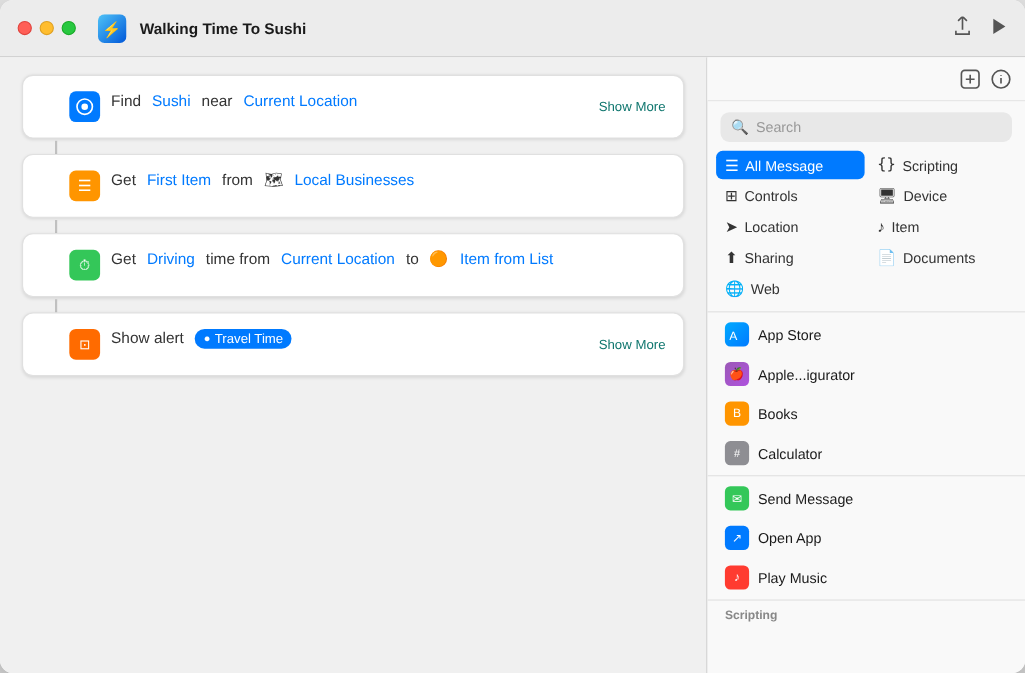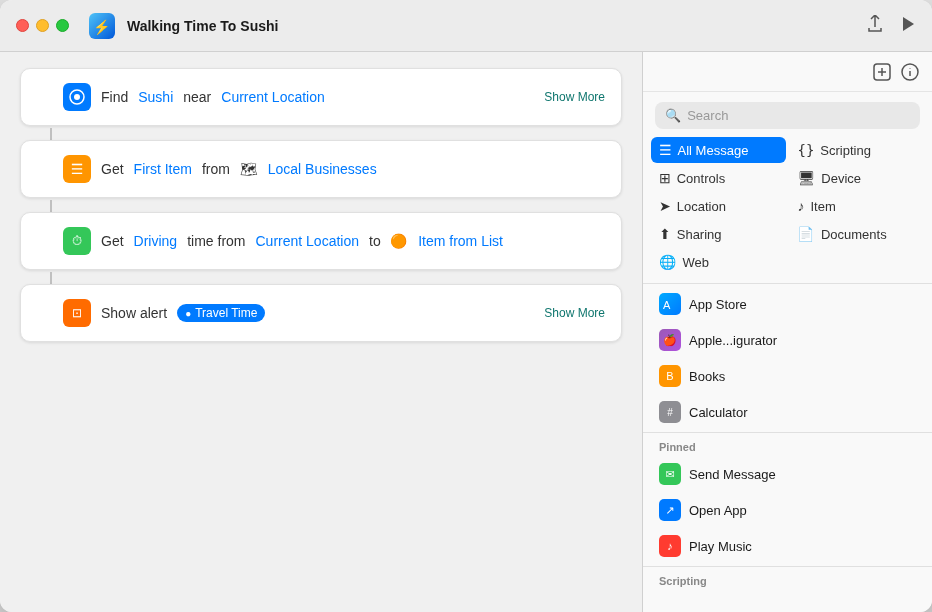--- a/index.html
+++ b/index.html
@@ -91,21 +91,21 @@
       padding: 14px 16px;
       margin-bottom: 2px;
       display: flex;
       align-items: center;
       justify-content: space-between;
       box-shadow: 0 1px 3px rgba(0,0,0,0.1);
       border: 1px solid #e0e0e0;
     }
     .action-card-content {
       display: flex;
-      align-items: center;
+      align-items: flex-start;
       gap: 10px;
       font-size: 14px;
       color: #333;
       flex-wrap: wrap;
       padding-left: 26px;
     }
     .action-icon {
       width: 28px;
       height: 28px;
       border-radius: 6px;
@@ -449,21 +449,20 @@
         </div>
         <div class="list-item">
           <div class="list-item-icon li-gray">
             <span style="font-size:10px;color:white;">#</span>
           </div>
           <span>Calculator</span>
         </div>
 
         <div class="divider-line"></div>
 
-        <div class="section-label">Pinned</div>
         <div class="list-item">
           <div class="list-item-icon li-green">
             <span style="font-size:11px;color:white;">✉</span>
           </div>
           <span>Send Message</span>
         </div>
         <div class="list-item">
           <div class="list-item-icon li-blue">
             <span style="font-size:11px;color:white;">↗</span>
           </div>

